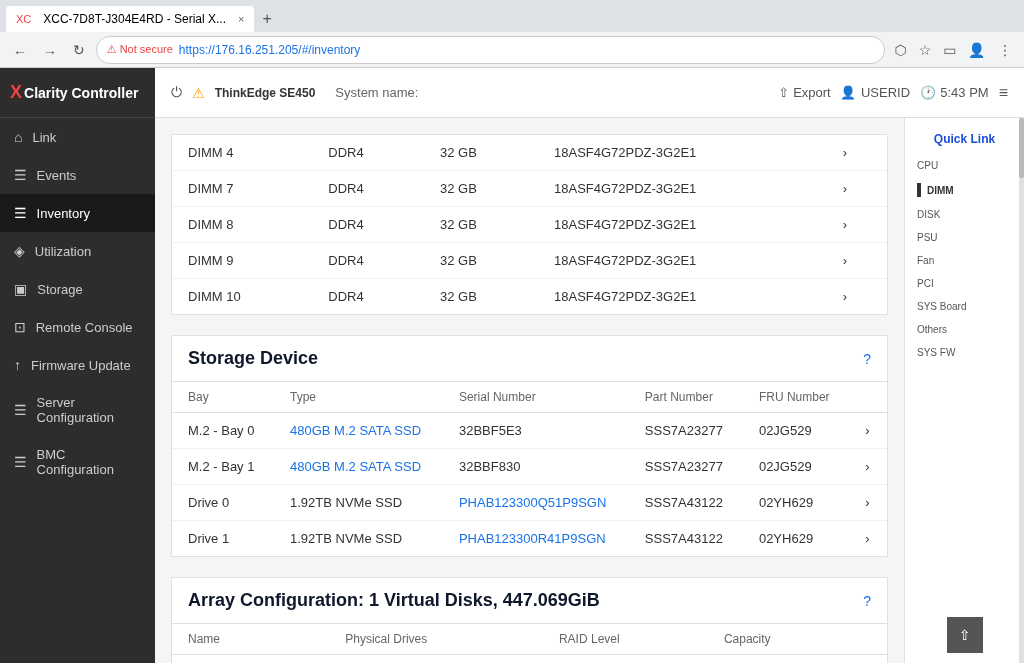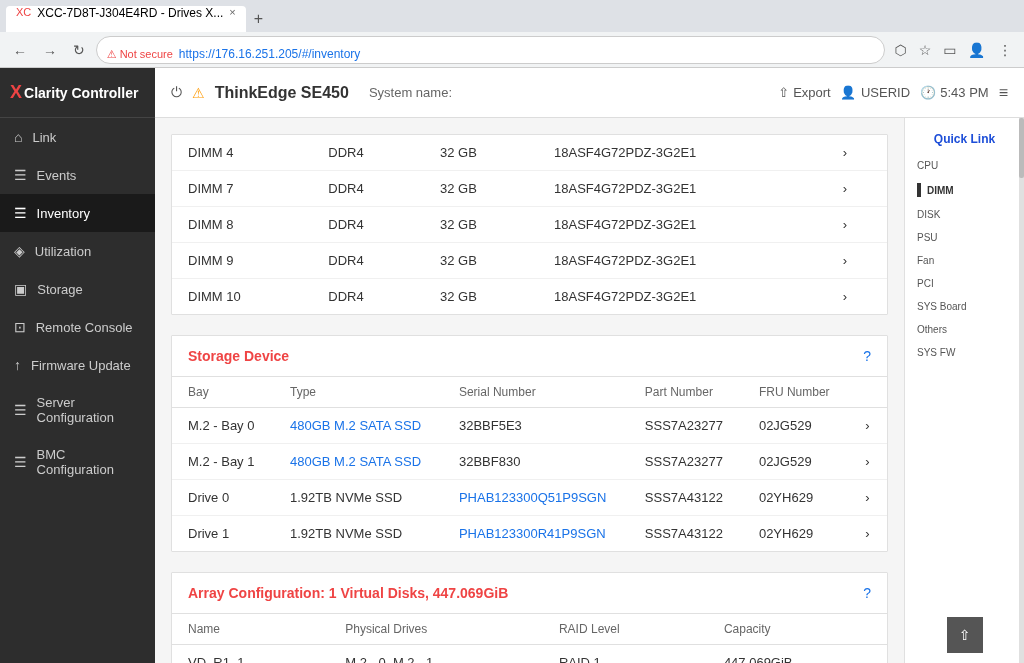--- a/index.html
+++ b/index.html
@@ -1,28 +1,28 @@
 <!DOCTYPE html>
 <html><head>
   <meta charset="utf-8">
   <style>
     * { box-sizing: border-box; margin: 0; padding: 0; }
     body { font-family: Arial, sans-serif; font-size: 13px; background: #f0f0f0; overflow: hidden; }
 
     
     .browser-chrome { background: #dee1e6; width: 1024px; }
     .browser-tabs { display: flex; align-items: center; background: #dee1e6; padding: 6px 6px 0; height: 32px; }
-    .browser-tab { display: flex; background: #fff; padding: 0 10px; height: 26px; border-radius: 4px 4px 0 0; font-size: 12px; min-width: 180px; gap: 6px; }
+    .browser-tab { display: flex; align-items: center; background: #fff; padding: 0 10px; height: 26px; border-radius: 4px 4px 0 0; font-size: 12px; min-width: 180px; gap: 12px; }
     .browser-tab .tab-icon { color: #e44; font-size: 11px; }
     .browser-tab .tab-close { margin-left: auto; cursor: pointer; color: #666; font-size: 11px; }
     .browser-tab-new { background: none; border: none; cursor: pointer; padding: 0 8px; font-size: 16px; color: #555; }
     .browser-toolbar { display: flex; align-items: center; background: #f1f3f4; padding: 4px 8px; gap: 6px; height: 36px; border-bottom: 1px solid #ccc; }
     .nav-btn { background: none; border: none; cursor: pointer; color: #555; font-size: 14px; padding: 2px 5px; }
     .nav-btn:disabled { color: #bbb; }
-    .address-bar { flex: 1; display: flex; align-items: flex-end; background: #fff; border: 1px solid #ccc; border-radius: 20px; padding: 2px 10px; height: 28px; gap: 6px; }
+    .address-bar { flex: 1; display: flex; align-items: center; background: #fff; border: 1px solid #ccc; border-radius: 20px; padding: 2px 10px; height: 28px; gap: 6px; }
     .address-warning { color: #e44; font-size: 11px; }
     .address-url { font-size: 12px; color: #1a73e8; flex: 1; }
     .toolbar-icons { display: flex; gap: 4px; }
     .toolbar-icon { background: none; border: none; cursor: pointer; color: #555; font-size: 14px; padding: 2px 4px; }
 
     
     .app-container { display: flex; width: 1024px; height: 595px; }
 
     
     .sidebar { width: 155px; background: #2d2d2d; color: #ccc; flex-shrink: 0; display: flex; flex-direction: column; }
@@ -34,21 +34,21 @@
     .sidebar-item.active { background: #1a1a1a; color: #fff; }
     .sidebar-item .nav-icon { font-size: 14px; }
 
     
     .main-content { flex: 1; display: flex; flex-direction: column; background: #f5f5f5; overflow: hidden; }
 
     
     .topbar { display: flex; align-items: center; padding: 10px 16px; background: #fff; border-bottom: 1px solid #ddd; gap: 10px; height: 50px; }
     .topbar-power { font-size: 14px; color: #555; cursor: pointer; }
     .topbar-warning { color: #f90; font-size: 14px; cursor: pointer; }
-    .topbar-title { font-size: 16px; font-weight: bold; color: #333; }
+    .topbar-title { font-size: 12px; font-weight: bold; color: #333; }
     .topbar-sysname { font-size: 13px; color: #666; margin-left: 10px; }
     .topbar-spacer { flex: 1; }
     .topbar-export { display: flex; align-items: center; gap: 4px; color: #555; font-size: 13px; cursor: pointer; }
     .topbar-user { display: flex; align-items: center; gap: 4px; color: #555; font-size: 13px; }
     .topbar-time { display: flex; align-items: center; gap: 4px; color: #555; font-size: 13px; }
     .topbar-menu { color: #555; font-size: 16px; cursor: pointer; }
 
     
     .content-area { display: flex; flex: 1; overflow: hidden; }
     .content-scroll { flex: 1; overflow-y: auto; padding: 16px; }
@@ -56,42 +56,42 @@
     
     .quick-link-sidebar { width: 120px; background: #fff; border-left: 1px solid #e0e0e0; padding: 10px 0; flex-shrink: 0; overflow-y: auto; }
     .quick-link-title { font-size: 12px; font-weight: bold; color: #1d4ed8; padding: 4px 12px 8px; text-align: center; }
     .quick-link-item { display: flex; align-items: center; padding: 6px 12px; cursor: pointer; font-size: 10px; color: #555; gap: 6px; }
     .quick-link-item.active { color: #333; font-weight: bold; }
     .quick-link-indicator { width: 4px; height: 14px; background: #333; flex-shrink: 0; }
 
     
     .section { background: #fff; border: 1px solid #e0e0e0; border-radius: 1px; margin-bottom: 20px; }
     .section-header { display: flex; align-items: center; padding: 12px 16px; border-bottom: 1px solid #e0e0e0; gap: 8px; }
-    .section-title { font-size: 14px; font-weight: bold; color: #ef4444; }
+    .section-title { font-size: 18px; font-weight: bold; color: #0f172a; }
     .help-icon { color: #1a73e8; font-size: 14px; cursor: pointer; margin-left: auto; }
 
     
     .data-table { width: 100%; border-collapse: collapse; }
     .data-table th { text-align: left; padding: 8px 16px; font-size: 12px; color: #666; border-bottom: 1px solid #e0e0e0; font-weight: normal; }
     .data-table td { padding: 10px 16px; font-size: 13px; color: #333; border-bottom: 1px solid #f0f0f0; }
     .data-table tr:last-child td { border-bottom: none; }
     .link-text { color: #1a73e8; cursor: pointer; }
     .chevron { color: #999; font-size: 14px; cursor: pointer; }
 
     
     .scroll-top-btn { position: absolute; bottom: 20px; right: 125px; background: #555; color: #fff; border: none; width: 36px; height: 36px; cursor: pointer; display: flex; align-items: center; justify-content: center; font-size: 16px; }
   </style>
 </head>
 <body>
 
 <div class="browser-chrome">
   <div class="browser-tabs">
     <div class="browser-tab">
       <span class="tab-icon">XC</span>
-      <span>XCC-7D8T-J304E4RD - Drives X...</span>
+      <span>XCC-7D8T-J304E4RD - Serial X...</span>
       <span class="tab-close">×</span>
     </div>
     <button class="browser-tab-new">+</button>
   </div>
   <div class="browser-toolbar">
     <button class="nav-btn">←</button>
     <button class="nav-btn">→</button>
     <button class="nav-btn">↻</button>
     <div class="address-bar">
       <span class="address-warning">⚠ <span>Not secure</span></span>

